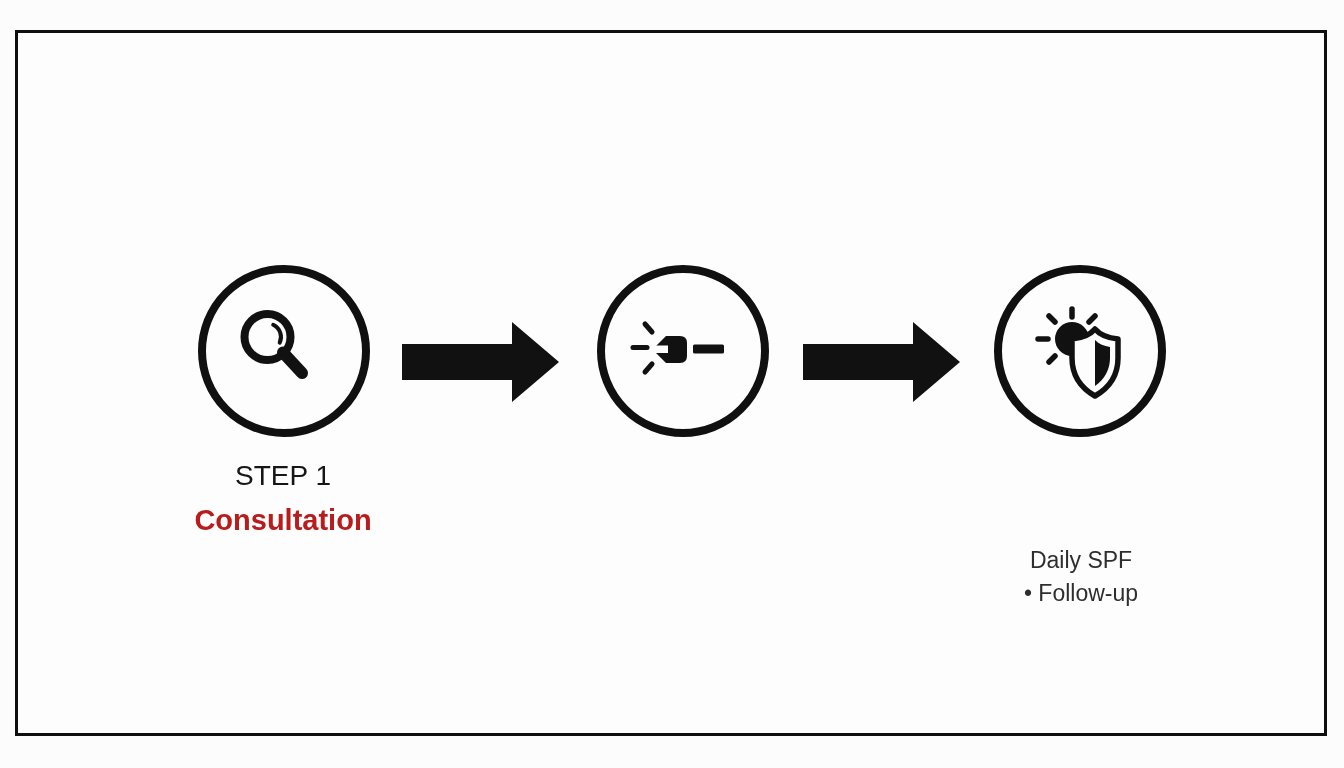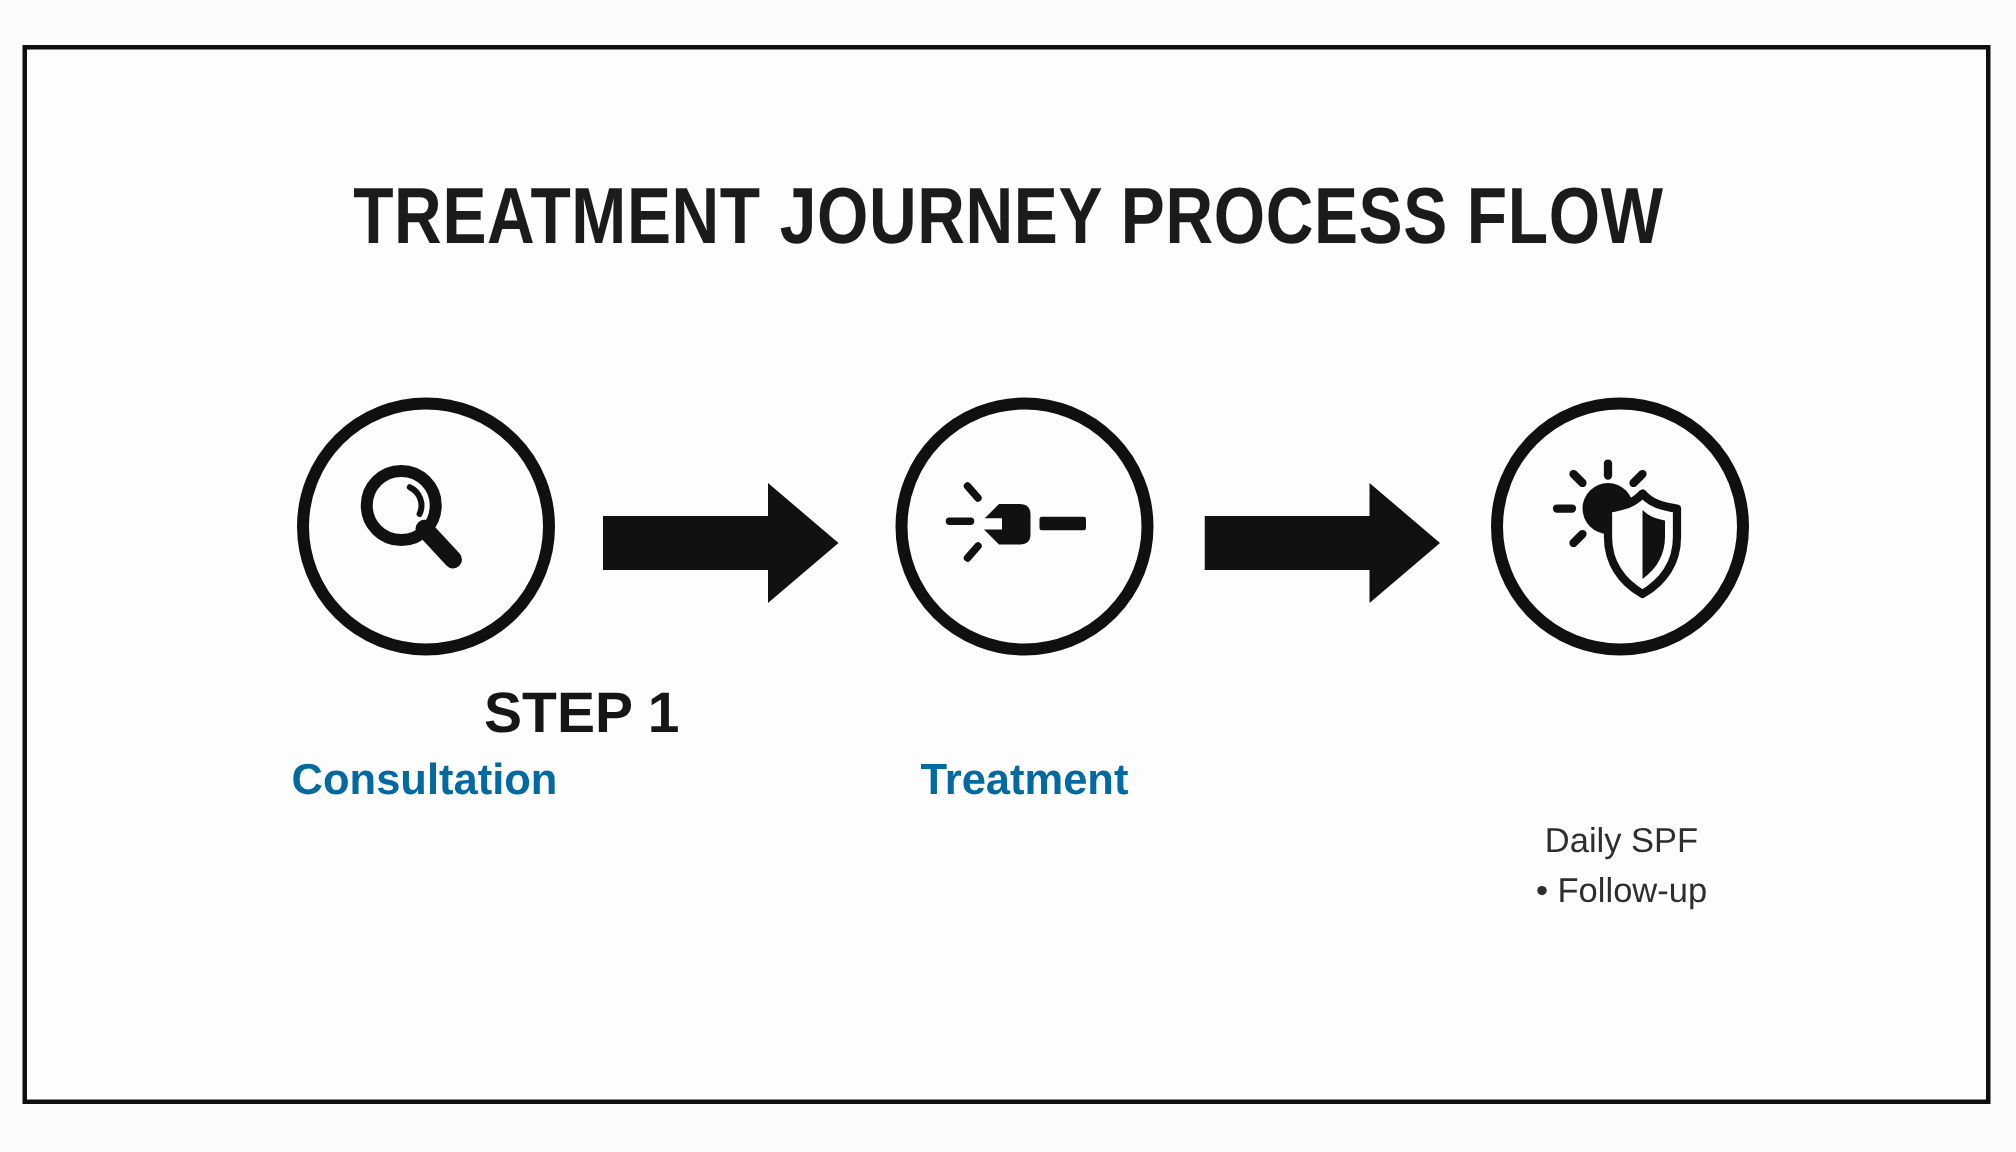--- a/index.html
+++ b/index.html
@@ -62,34 +62,34 @@
   .arrow {
     position: absolute;
     top: 321px;
   }
   .arrow-1 { left: 402px; }
   .arrow-2 { left: 803px; }
   .step-label {
     position: absolute;
     top: 461px;
     width: 340px;
-    text-align: right;
-    font-size: 38px;
-    font-weight: bold;
+    text-align: center;
+    font-size: 28px;
+    font-weight: normal;
     color: #161616;
     line-height: 30px;
   }
   .step-name {
     position: absolute;
     top: 504px;
     width: 340px;
     text-align: center;
     font-size: 29px;
     font-weight: bold;
-    color: #0369a1;
+    color: #b91c1c;
     line-height: 32px;
   }
   .step-note {
     position: absolute;
     width: 340px;
     text-align: center;
     font-size: 23px;
     font-weight: normal;
     color: #2e2e2e;
     line-height: 26px;
@@ -101,23 +101,20 @@
   .note-3a { top: 547px; }
   .note-3b { top: 580px; }
 </style>
 </head>
 <body>
 
 <div class="canvas">
 
   <div class="frame"></div>
 
-  <div class="title">
-    <span>TREATMENT JOURNEY PROCESS FLOW</span>
-  </div>
 
   <div class="circle circle-1">
     <svg width="100" height="100" viewBox="0 0 100 100">
       <circle cx="33.5" cy="36" r="23" fill="none" stroke="#111" stroke-width="8"></circle>
       <path d="M39.2,23.8 A13.5,13.5 0 0 1 45.7,41.7" fill="none" stroke="#111" stroke-width="4" stroke-linecap="round"></path>
       <line x1="49" y1="51.5" x2="68" y2="72" stroke="#111" stroke-width="12" stroke-linecap="round"></line>
     </svg>
   </div>
 
   <svg class="arrow arrow-1" width="158" height="82" viewBox="0 0 158 82">
@@ -148,18 +145,17 @@
       <line x1="24" y1="66" x2="30" y2="60" stroke="#111" stroke-width="5.5" stroke-linecap="round"></line>
       <line x1="64" y1="26" x2="70" y2="20" stroke="#111" stroke-width="5.5" stroke-linecap="round"></line>
       <path d="M70,33 C75,39 83,42 93,43 L93,62 C93,79 84,92 70,100 C56,92 47,79 47,62 L47,43 C57,42 65,39 70,33 Z" fill="#fdfdfd" stroke="#111" stroke-width="5.5" stroke-linejoin="round"></path>
       <path d="M70,44 C74,48 79,50 85,51 L85,62 C85,73 80,83 70,90 Z" fill="#111"></path>
     </svg>
   </div>
 
   <div class="step-label col-1">STEP 1</div>
   <div class="step-name col-1">Consultation</div>
 
-  <div class="step-name col-2">Treatment</div>
 
   <div class="step-note col-3 note-3b">• Follow-up</div>
   <div class="step-note col-3 note-3a">Daily SPF</div>
 
 </div>
 
 </body></html>

